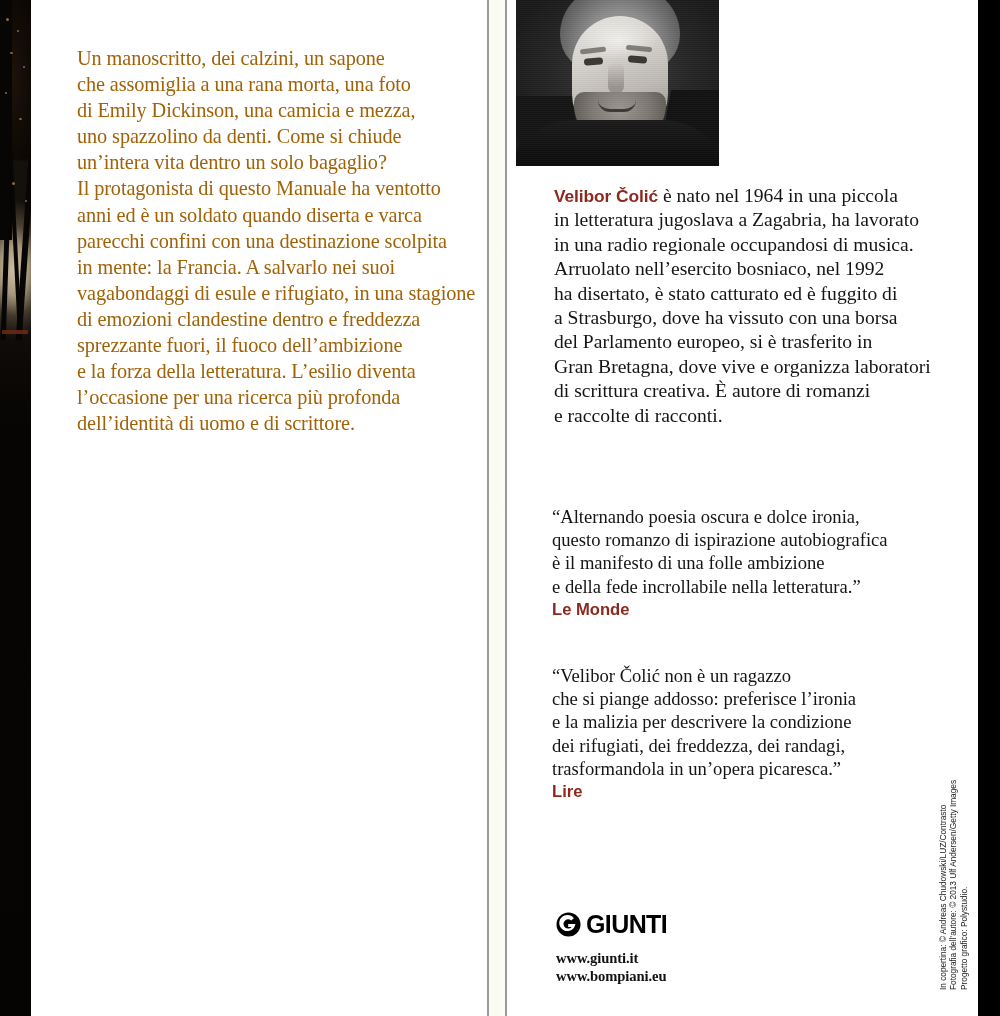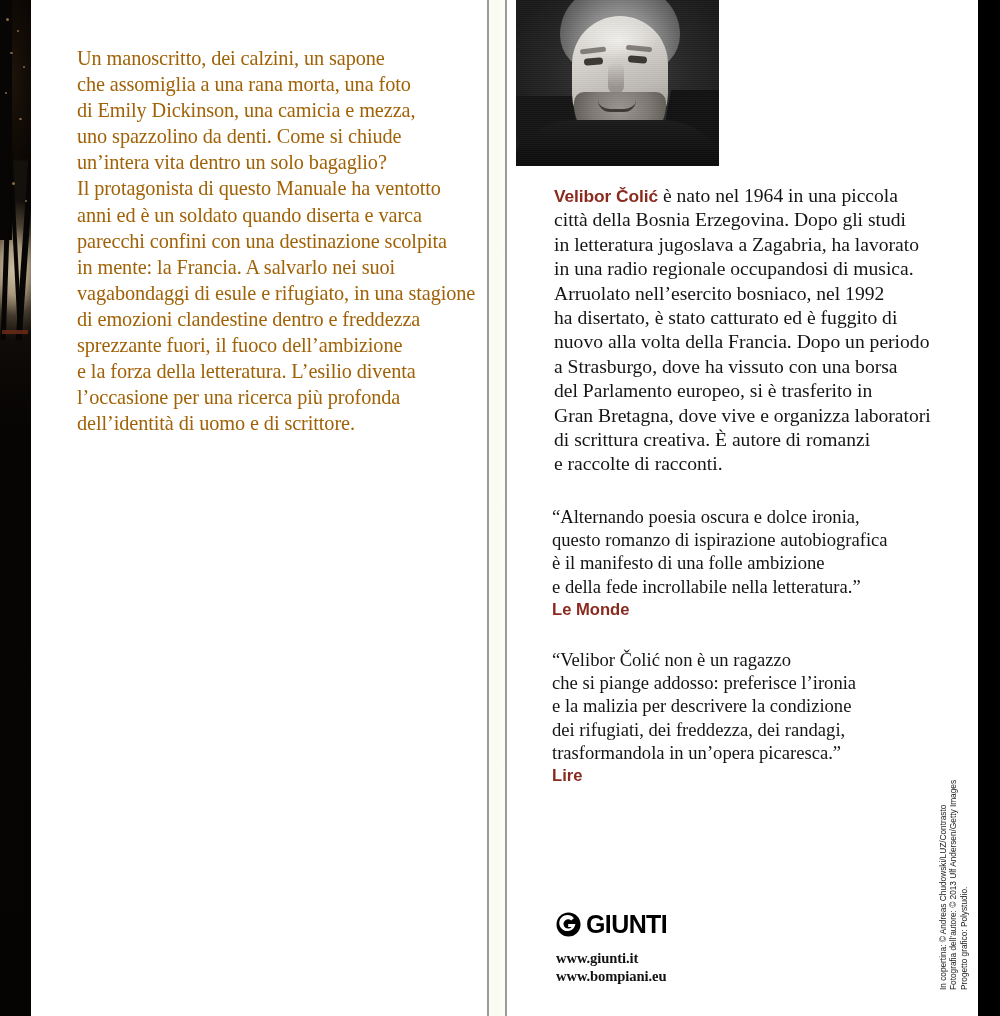--- a/index.html
+++ b/index.html
@@ -197,21 +197,21 @@
     font-weight: bold;
     font-size: 17.4px;
     color: #8a2a1e;
     letter-spacing: -0.1px;
     text-align: right;
   }
 
   
   .quote-block { position: absolute; width: 380px; left: 552px; text-align: left; margin-top: 21px; }
   #quote-1 { top: 484px; }
-  #quote-2 { top: 627px; }
+  #quote-2 { top: 643px; }
   .quote-block .qline {
     font-family: "Liberation Serif", serif;
     font-size: 18.6px;
     line-height: 23.2px;
     color: #151515;
     white-space: nowrap;
   }
   .quote-source {
     font-family: "Liberation Sans", sans-serif;
     font-weight: bold;
@@ -323,26 +323,24 @@
     <div class="eye eye-r"></div>
     <div class="nose"></div>
     <div class="beard"></div>
     <div class="mouth"></div>
     <div class="shirt"></div>
     <div class="grain"></div>
   </div>
 
   <div id="author-bio">
     <div class="line"><span class="author-name">Velibor Čolić</span><span> è nato nel 1964 in una piccola</span></div>
-    <div class="line">città della Bosnia Erzegovina. Dopo gli studi</div>
     <div class="line">in letteratura jugoslava a Zagabria, ha lavorato</div>
     <div class="line">in una radio regionale occupandosi di musica.</div>
     <div class="line">Arruolato nell’esercito bosniaco, nel 1992</div>
     <div class="line">ha disertato, è stato catturato ed è fuggito di</div>
-    <div class="line">nuovo alla volta della Francia. Dopo un periodo</div>
     <div class="line">a Strasburgo, dove ha vissuto con una borsa</div>
     <div class="line">del Parlamento europeo, si è trasferito in</div>
     <div class="line">Gran Bretagna, dove vive e organizza laboratori</div>
     <div class="line">di scrittura creativa. È autore di romanzi</div>
     <div class="line">e raccolte di racconti.</div>
   </div>
 
   <div class="quote-block" id="quote-1">
     <div class="qline">“Alternando poesia oscura e dolce ironia,</div>
     <div class="qline">questo romanzo di ispirazione autobiografica</div>

